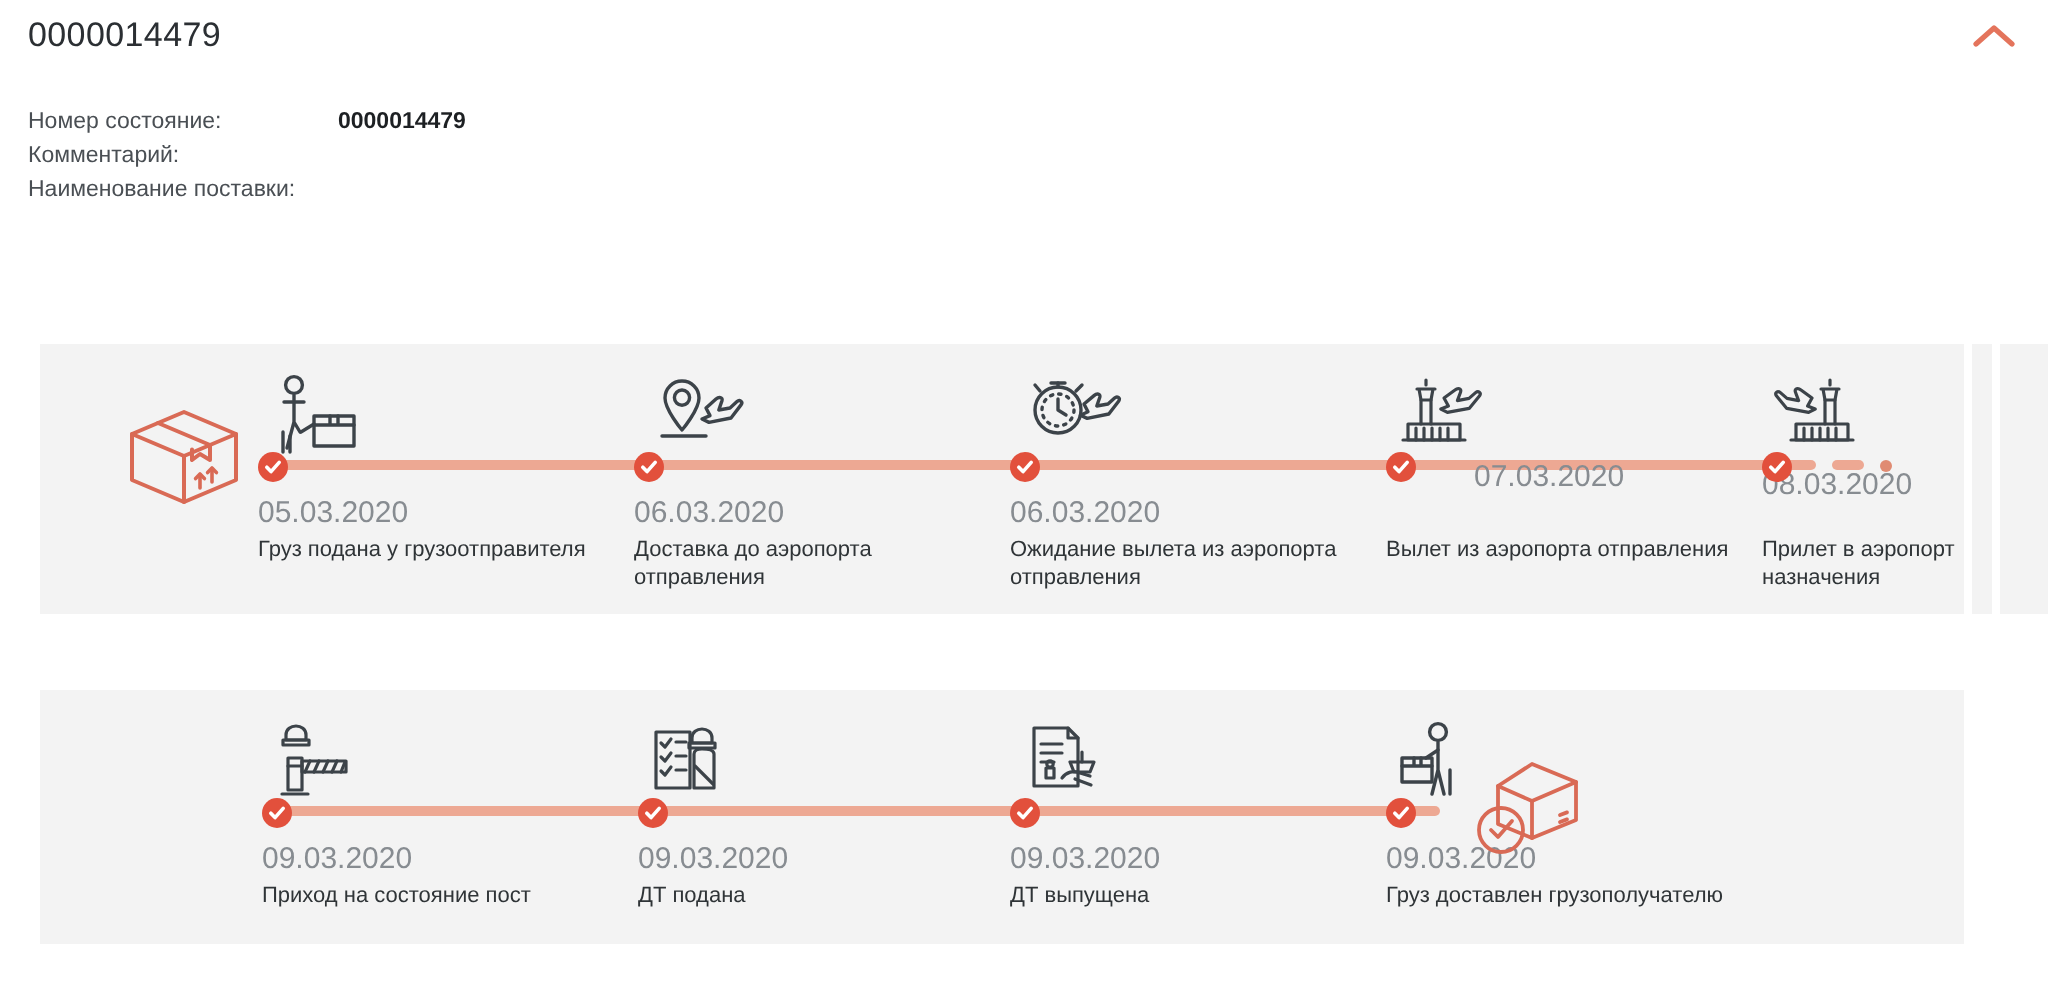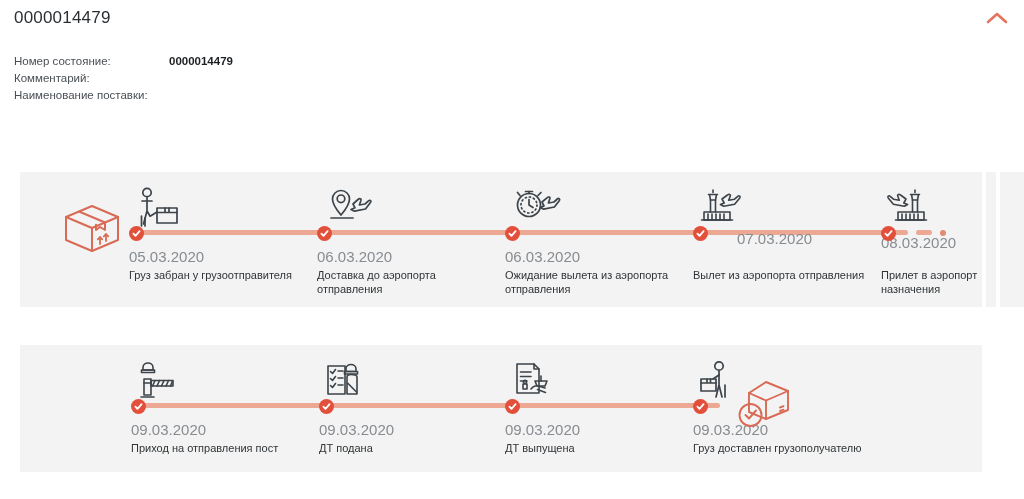--- a/index.html
+++ b/index.html
@@ -236,21 +236,21 @@
           <path d="M24 26.5 L44 26.5 M32 22 L32 26.5 M36 22 L36 26.5"></path>
         </g>
       </svg>
     </div>
     <div class="node" style="top:40px;">
       <svg width="9" height="9" viewBox="0 0 9 9">
           <path d="M1.4 4.6 L3.5 6.8 L7.6 2.2" fill="none" stroke="#ffffff" stroke-width="1.8" stroke-linecap="round" stroke-linejoin="round"></path>
         </svg>
     </div>
     <div class="step-date" style="top:62px;">05.03.2020</div>
-    <div class="step-label" style="top:82px;">Груз забран у грузоотправителя</div>
+    <div class="step-label" style="top:82px;">Груз подана у грузоотправителя</div>
   </div>
 
   <div class="step" style="left:297px; top:14px;">
     <div class="step-icon" style="left:10px;">
       <svg width="54" height="48" viewBox="0 0 54 48">
         <g fill="none" stroke="#3c4349" stroke-width="1.7" stroke-linecap="round" stroke-linejoin="round">
           <path d="M14 4.5 C18.7 4.5 22.5 8.3 22.5 13 C22.5 19 14 29 14 29 C14 29 5.5 19 5.5 13 C5.5 8.3 9.3 4.5 14 4.5 Z"></path>
           <circle cx="14" cy="12.8" r="3.8"></circle>
           <path d="M4 32 L26 32"></path>
           <path d="M26 18 L31 13.5 C32.5 12.2 34.5 12.6 34 14.3 L32.4 19 L38 18 L41.5 14.8 C42.8 13.6 44.6 14.8 43.6 16.3 L38.5 23 L27.5 25.2 L24 23.5 L28 21.8 Z"></path>
@@ -355,21 +355,21 @@
           <path d="M20 21.5 L17.5 27 M24.5 21.5 L22 27 M29 21.5 L26.5 27 M33.5 21.5 L31 27 M37.5 22 L35.5 27"></path>
         </g>
       </svg>
     </div>
     <div class="node" style="top:40px;">
       <svg width="9" height="9" viewBox="0 0 9 9">
           <path d="M1.4 4.6 L3.5 6.8 L7.6 2.2" fill="none" stroke="#ffffff" stroke-width="1.8" stroke-linecap="round" stroke-linejoin="round"></path>
         </svg>
     </div>
     <div class="step-date" style="top:62px;">09.03.2020</div>
-    <div class="step-label" style="top:82px;">Приход на отправления пост</div>
+    <div class="step-label" style="top:82px;">Приход на состояние пост</div>
   </div>
 
   <div class="step" style="left:299px; top:14px;">
     <div class="step-icon" style="left:4px;">
       <svg width="54" height="48" viewBox="0 0 54 48">
         <g fill="none" stroke="#3c4349" stroke-width="1.6" stroke-linecap="round" stroke-linejoin="round">
           <rect x="5" y="7" width="17" height="28"></rect>
           <path d="M7.5 12.5 L9.5 14.5 L12.5 10.5"></path>
           <path d="M7.5 19.5 L9.5 21.5 L12.5 17.5"></path>
           <path d="M7.5 26.5 L9.5 28.5 L12.5 24.5"></path>

